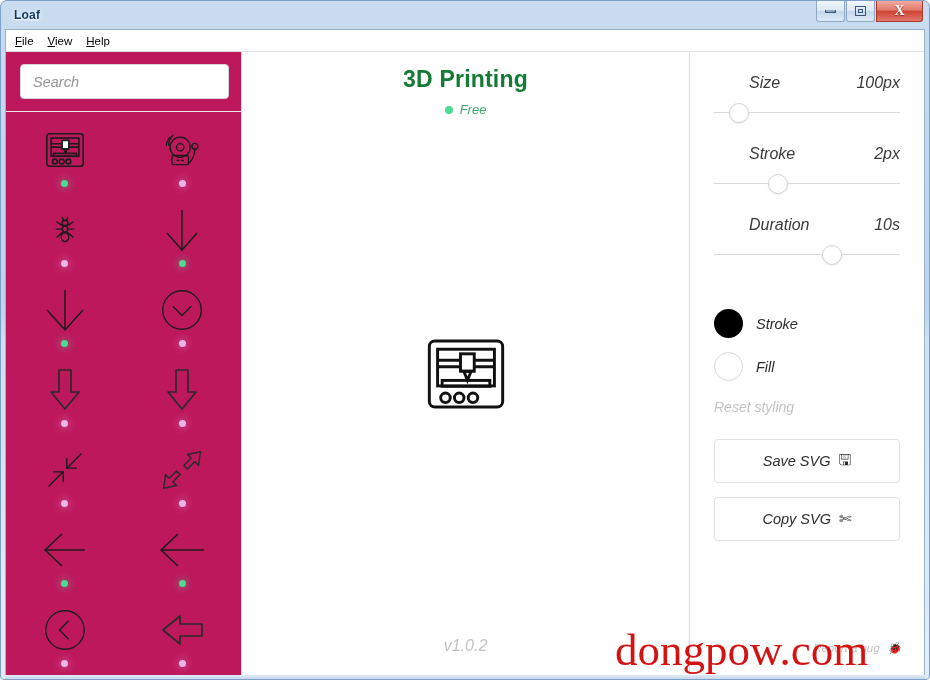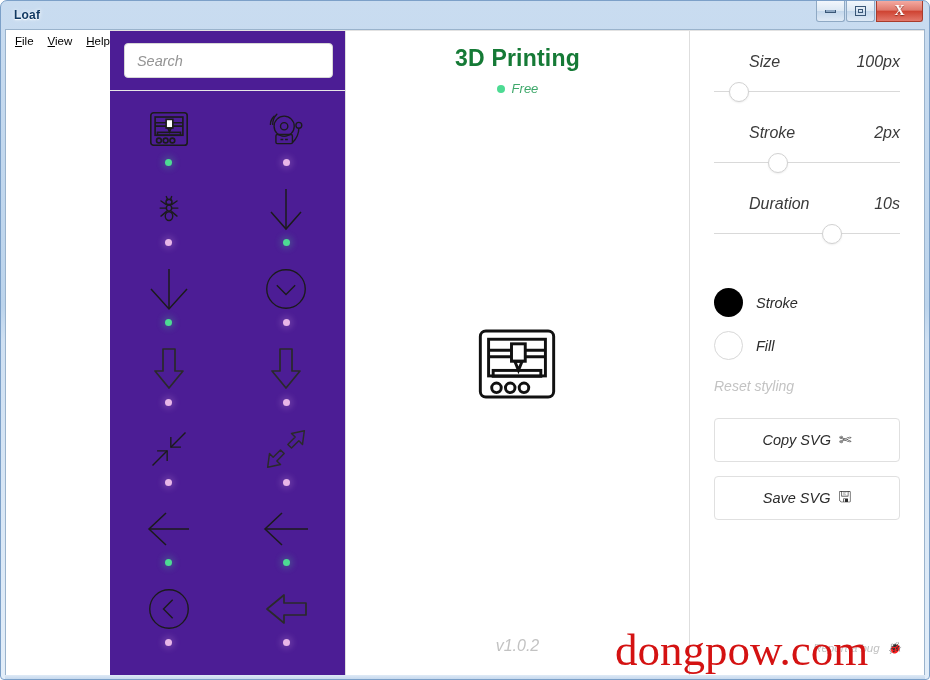--- a/index.html
+++ b/index.html
@@ -83,20 +83,21 @@
   }
 
   
   .client {
     position: relative;
     height: 646px;
     background: #ffffff;
     border: 1px solid #9ab3cc;
     border-bottom: none;
     display: flex;
+    flex-direction: column;
     overflow: hidden;
   }
 
   
   .menubar {
     height: 21px;
     display: flex;
     align-items: center;
     padding-left: 9px;
     background: #ffffff;
@@ -119,21 +120,21 @@
     border-top: 1px solid #e2e2e2;
   }
 
   
   .sidebar {
     width: 236px;
     flex: 0 0 236px;
     border-right: 1px solid #dedede;
     display: flex;
     flex-direction: column;
-    background: #4c1d95;
+    background: #be185d;
     min-height: 0;
   }
   .search-wrap {
     padding: 12px 12px 12px 14px;
     border-bottom: 1px solid #e6e6e6;
     flex: 0 0 auto;
   }
   .search-input {
     width: 100%;
     height: 35px;
@@ -625,27 +626,27 @@
         </div>
 
         <div class="swatch-row">
           <span class="swatch fill"></span>
           <span class="swatch-label">Fill</span>
         </div>
 
         <div class="reset-link">Reset styling</div>
 
         <div class="action-btn">
+          <span>Save SVG</span>
+          <span class="bicon">🖫</span>
+        </div>
+
+        <div class="action-btn">
           <span>Copy SVG</span>
           <span class="bicon">✄</span>
-        </div>
-
-        <div class="action-btn">
-          <span>Save SVG</span>
-          <span class="bicon">🖫</span>
         </div>
 
         <div class="report-link">
           <span>Report a bug</span>
           <span>🐞</span>
         </div>
 
       </div>
 
     </div>

